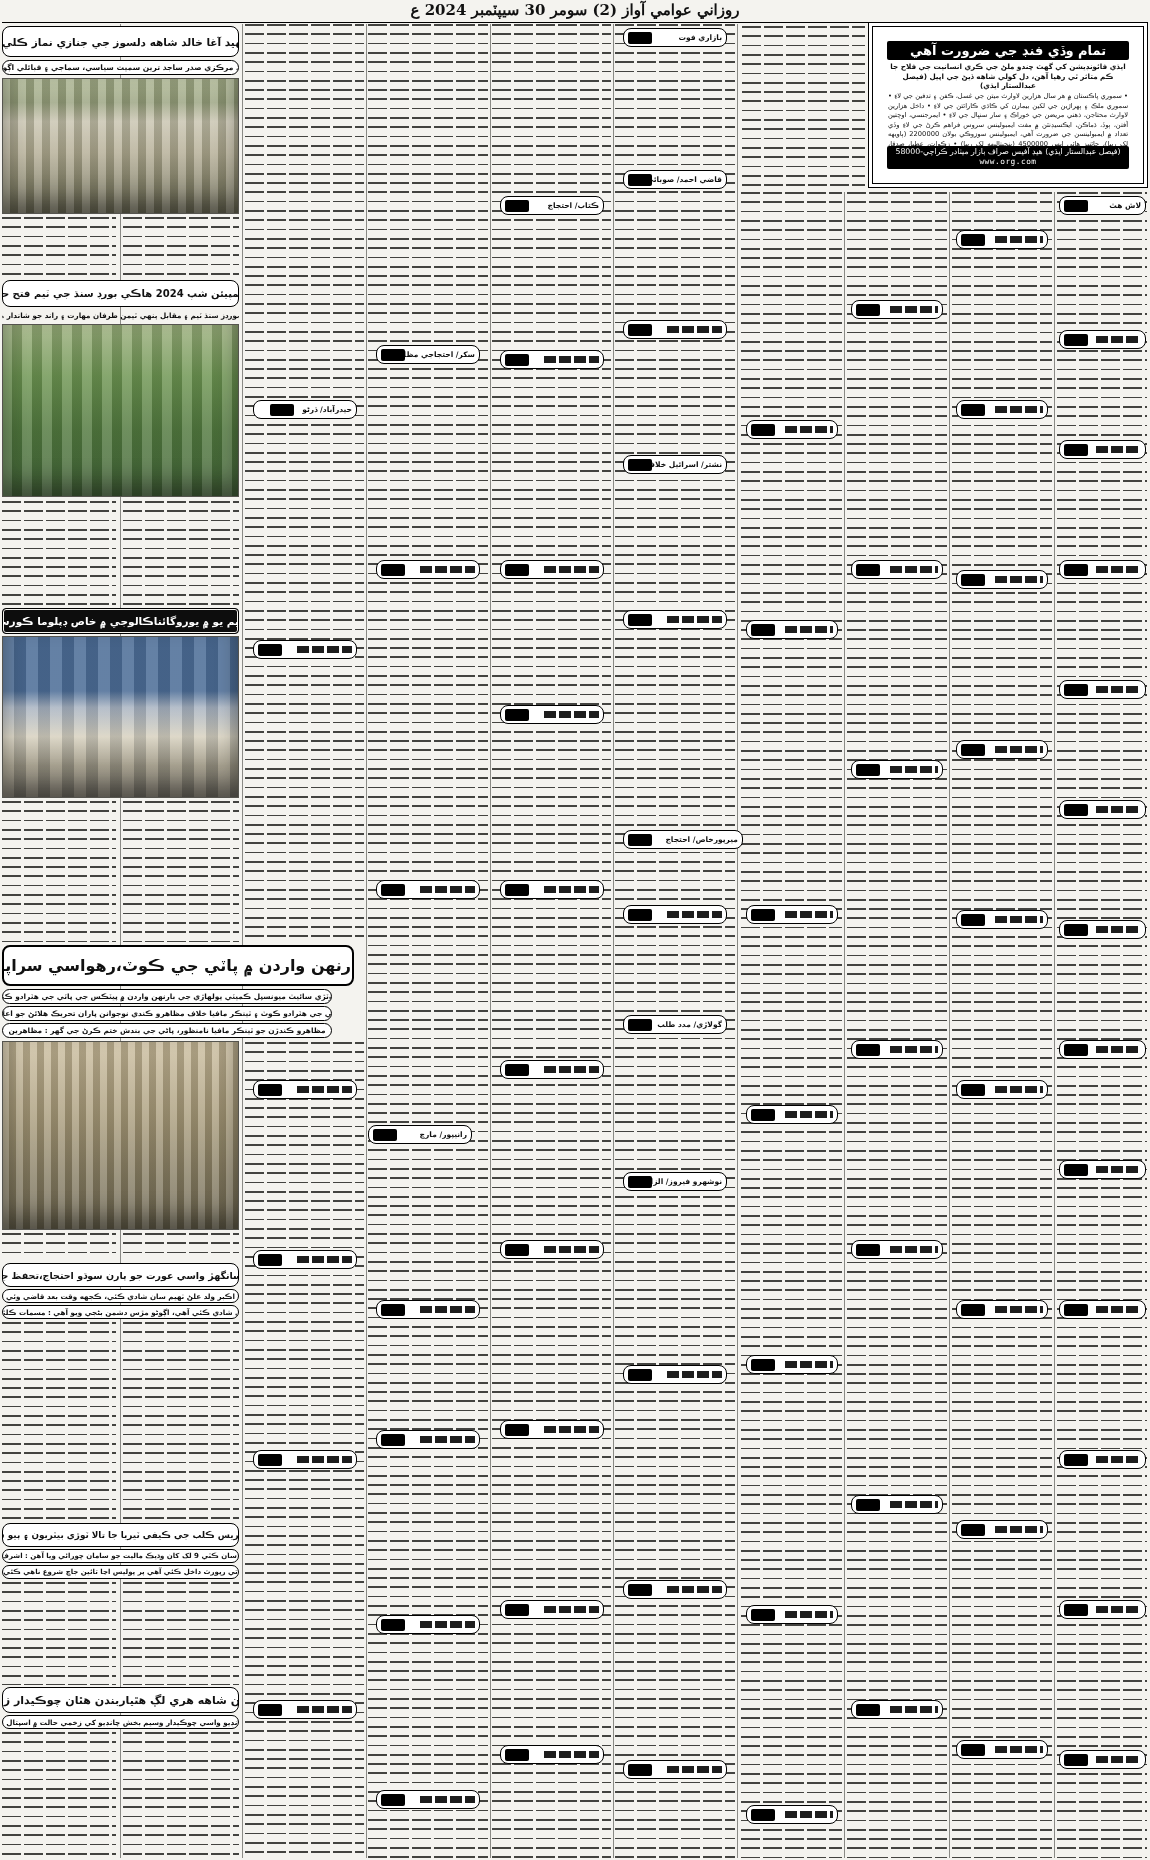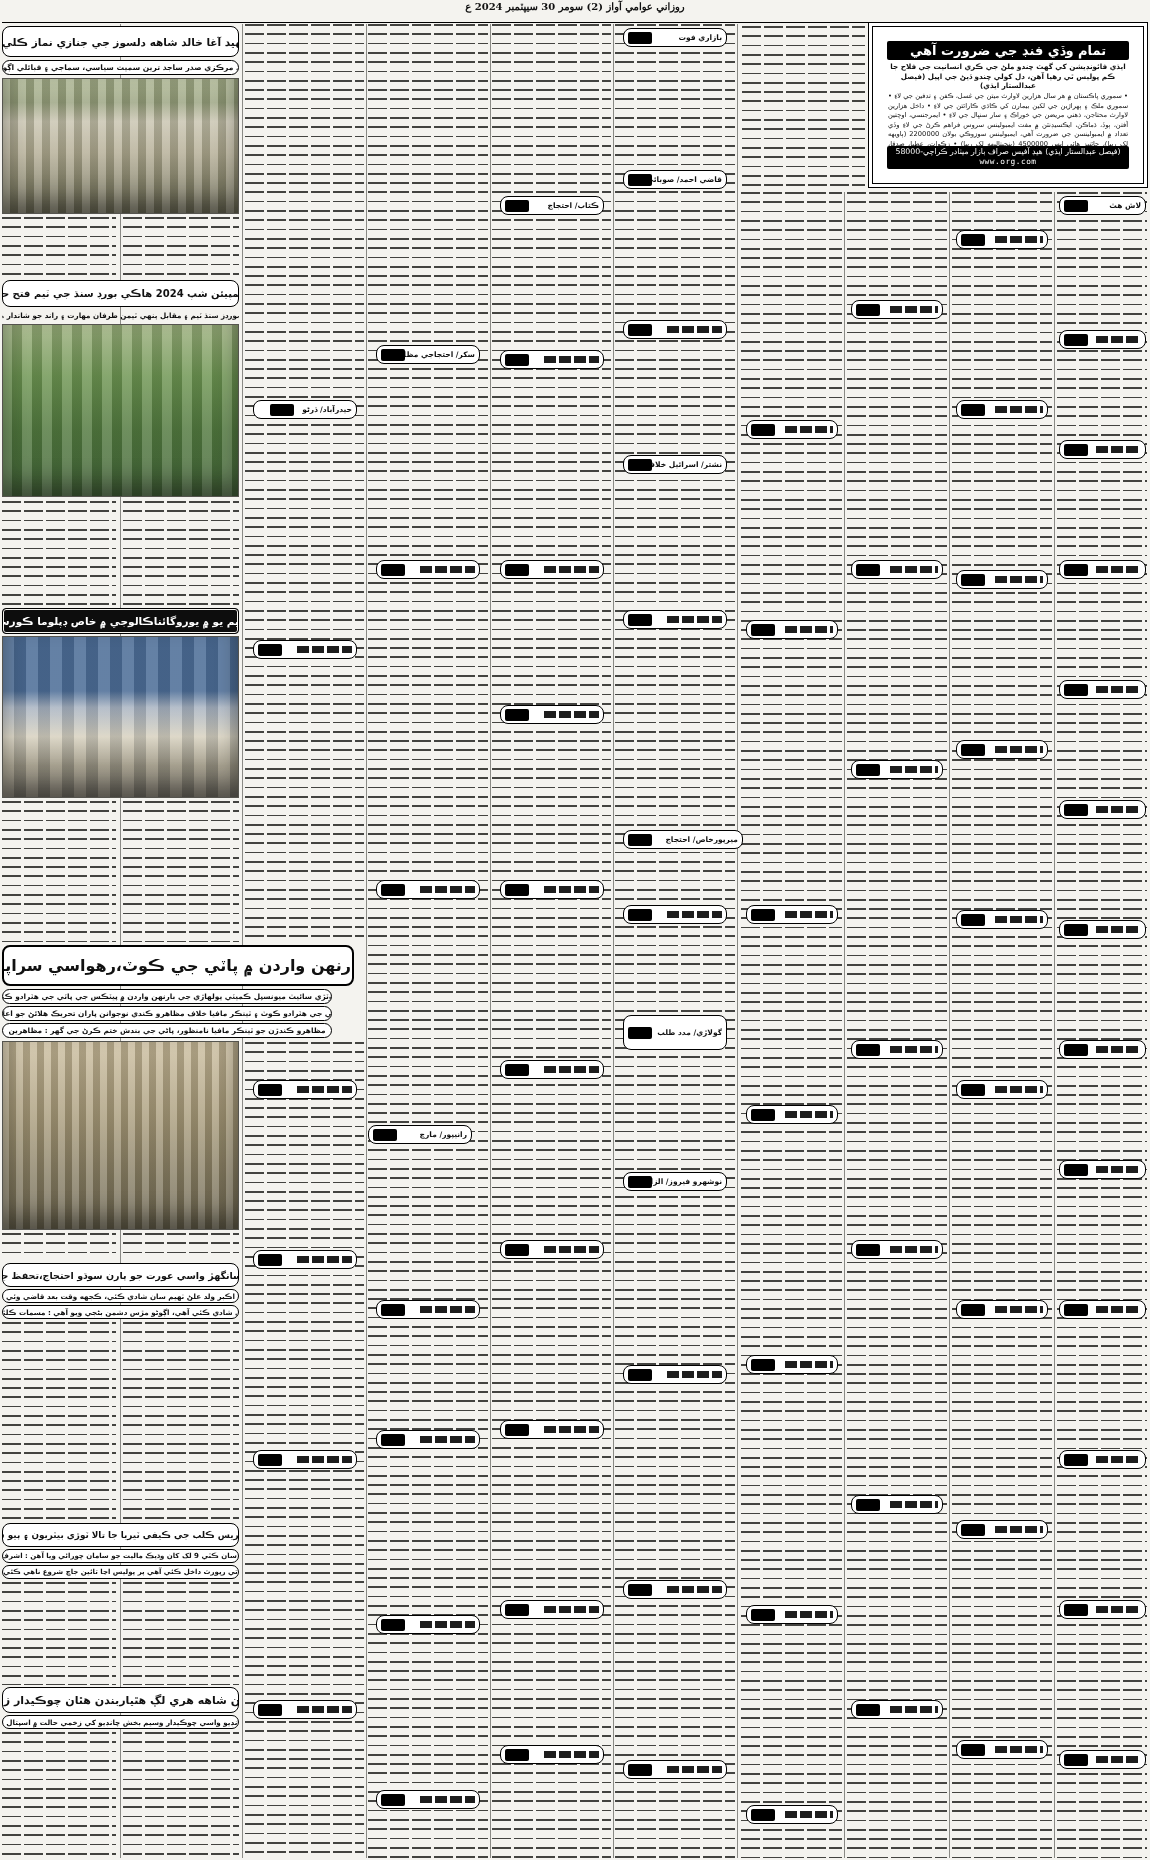--- a/index.html
+++ b/index.html
@@ -1,21 +1,21 @@
 <!DOCTYPE html>
 <html dir="rtl" lang="sd"><head>
 <meta charset="utf-8">
 <style>
   html,body{margin:0;padding:0;background:#f4f3ef;}
   body{font-family:"DejaVu Sans",sans-serif;color:#111;}
   #page{position:relative;width:1150px;height:1860px;background:#f4f3ef;overflow:hidden;}
 
   
   #hdr{position:absolute;top:1px;left:0;right:0;text-align:center;font-family:"DejaVu Serif",serif;
-       font-size:10px;font-weight:700;z-index:3;}
+       font-size:15px;font-weight:700;z-index:3;}
   #hdr-rule{position:absolute;top:22px;left:2px;right:2px;border-top:1.3px solid #000;z-index:3;}
 
   
   .vrule{position:absolute;width:1px;background:#8a8a85;z-index:1;}
 
   
   .greek{position:absolute;z-index:2;opacity:.88;
     background-image:
       repeating-linear-gradient(90deg, rgba(244,243,239,0) 0 19px, #f4f3ef 19px 22px),
       repeating-linear-gradient(180deg,#2b2b28 0 1.7px, rgba(0,0,0,0) 1.7px 9.3px);}
@@ -115,21 +115,21 @@
   <div class="bx" id="bO">نواب شاهه پريس ڪلب جي ڪيفي ٽيريا جا تالا ٽوڙي بيٽريون ۽ ٻيو سامان چوري</div>
   <div class="bx sub" id="bO1">تالا ڪٽر سان ڪٽي 9 لک کان وڌيڪ ماليت جو سامان چورائي ويا آهن : اشرف عباسي</div>
   <div class="bx sub" id="bO2">سيڪشن ٿاڻي تي رپورٽ داخل ڪئي آهي پر پوليس اڃا تائين جاچ شروع ناهي ڪئي : هوٽل مينيجر</div>
 
   <div class="bx" id="bQ">عثمان شاهه هري لڳ هٿياربندن هٿان چوڪيدار زخمي</div>
   <div class="bx sub" id="bQ1">ڳوٺ اسپريچ چانڊيو واسي چوڪيدار وسيم بخش چانڊيو کي زخمي حالت ۾ اسپتال منتقل ڪيو ويو</div>
 
   <div id="ad">
     <div class="inner">
       <div class="ad-title">تمام وڏي فنڊ جي ضرورت آهي</div>
-      <div class="ad-intro">ايڌي فائونڊيشن کي گهٽ چندو ملڻ جي ڪري انسانيت جي فلاح جا ڪم پوليس ٿي رهيا آهن، دل کولي چندو ڏيڻ جي اپيل (فيصل عبدالستار ايڌي)</div>
+      <div class="ad-intro">ايڌي فائونڊيشن کي گهٽ چندو ملڻ جي ڪري انسانيت جي فلاح جا ڪم متاثر ٿي رهيا آهن، دل کولي شاهه ڏيڻ جي اپيل (فيصل عبدالستار ايڌي)</div>
       <div class="ad-body">• سموري پاڪستان ۾ هر سال هزارين لاوارث ميتن جي غسل، ڪفن ۽ تدفين جي لاءِ • سموري ملڪ ۽ ٻهراڙين جي لکين بيمارن کي ڪاڌي ڪارائتن جي لاءِ • داخل هزارين لاوارث محتاجن، ذهني مريضن جي خوراڪ ۽ سار سنڀال جي لاءِ • ايمرجنسي، اوچتين آفتن، ٻوڏ، ڌماڪن، ايڪسيڊنٽن ۾ مفت ايمبولينس سروس فراهم ڪرڻ جي لاءِ وڏي تعداد ۾ ايمبولينسن جي ضرورت آهي، ايمبولينس سوزوڪي بولان 2200000 (ٻاويهه لک رپيا)، چائنيز هائي ايس 4500000 (پنجيتاليهه لک رپيا) • زڪوات، عطيا، صدقا، ٻڪر/ٻڪري 10000 رپيا ڪنهن به ايڌي ويلفيئر سينٽر ۾ جمع ڪرايو ۽ پڪي رسيد ۽ لفافو ضرور حاصل ڪريو، رجسٽر تي صحيح ڪرڻ نه وساريو، رپين کان علاوه ڊالر، پائونڊ، يورو، ريال ۽ دينار ۾ پڻ جمع ڪرائي سگهجن ٿا</div>
       <div class="ad-footer">
         <span>(فيصل عبدالستار ايڌي) هيڊ آفيس صراف بازار ميٺادر ڪراچي-58000</span>
         <span class="url">www.org.com</span>
       </div>
     </div>
   </div>
 
 <div class="vrule" style="left: 120px; top: 24px; width: 1px; height: 1834px;"></div>
     <div class="vrule" style="left: 242px; top: 24px; width: 1px; height: 1834px;"></div>
@@ -185,21 +185,21 @@
       <span class="kbox"></span>
     </div>
     <div class="kicker" style="left: 623px; top: 830px; width: 120px; height: 19px;">
       <span class="klab">ميرپورخاص/ احتجاج</span>
       <span class="kbox"></span>
     </div>
     <div class="kicker" style="left: 623px; top: 905px; width: 104px; height: 19px;">
       <span class="klab kgreek"></span>
       <span class="kbox"></span>
     </div>
-    <div class="kicker" style="left: 623px; top: 1015px; width: 104px; height: 35px;">
+    <div class="kicker" style="left: 623px; top: 1015px; width: 104px; height: 19px;">
       <span class="klab">گولاڙي/ مدد طلب</span>
       <span class="kbox"></span>
     </div>
     <div class="kicker" style="left: 623px; top: 1172px; width: 104px; height: 19px;">
       <span class="klab">نوشهرو فيروز/ الزام</span>
       <span class="kbox"></span>
     </div>
     <div class="kicker" style="left: 623px; top: 1365px; width: 104px; height: 19px;">
       <span class="klab kgreek"></span>
       <span class="kbox"></span>

